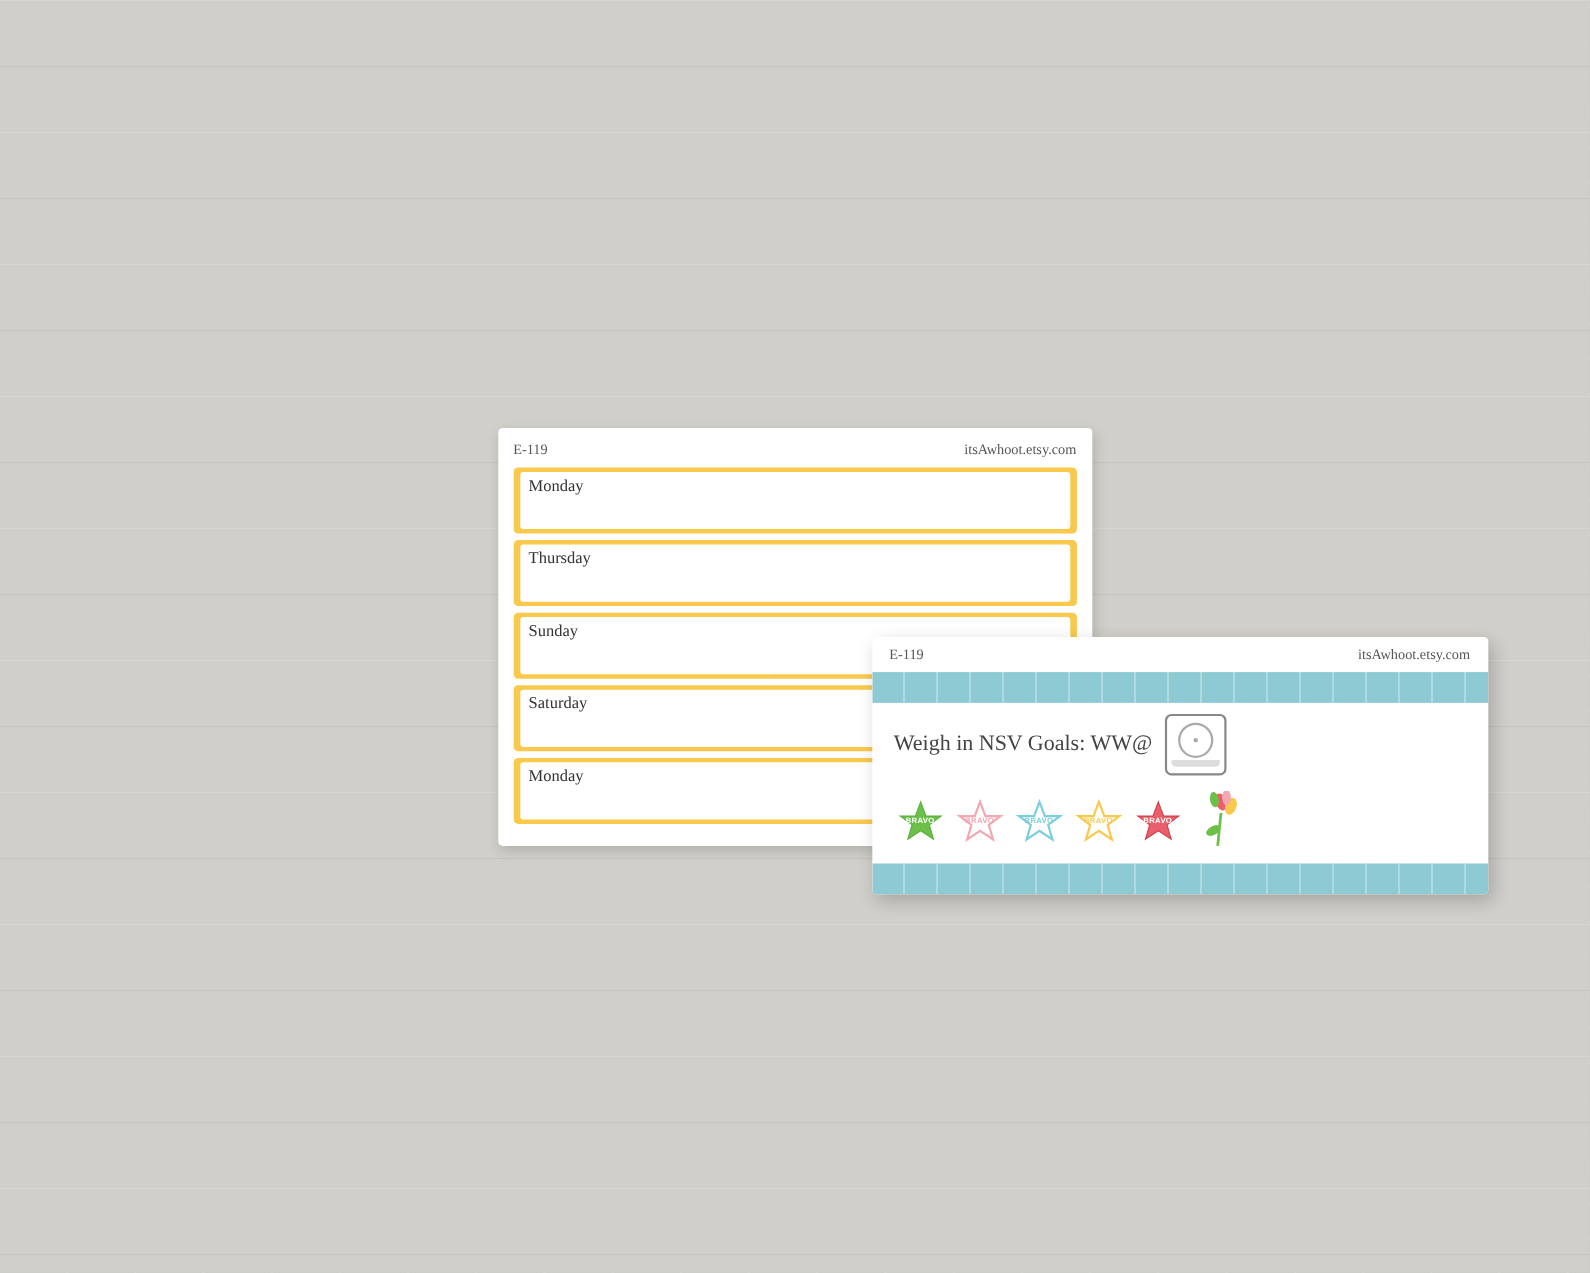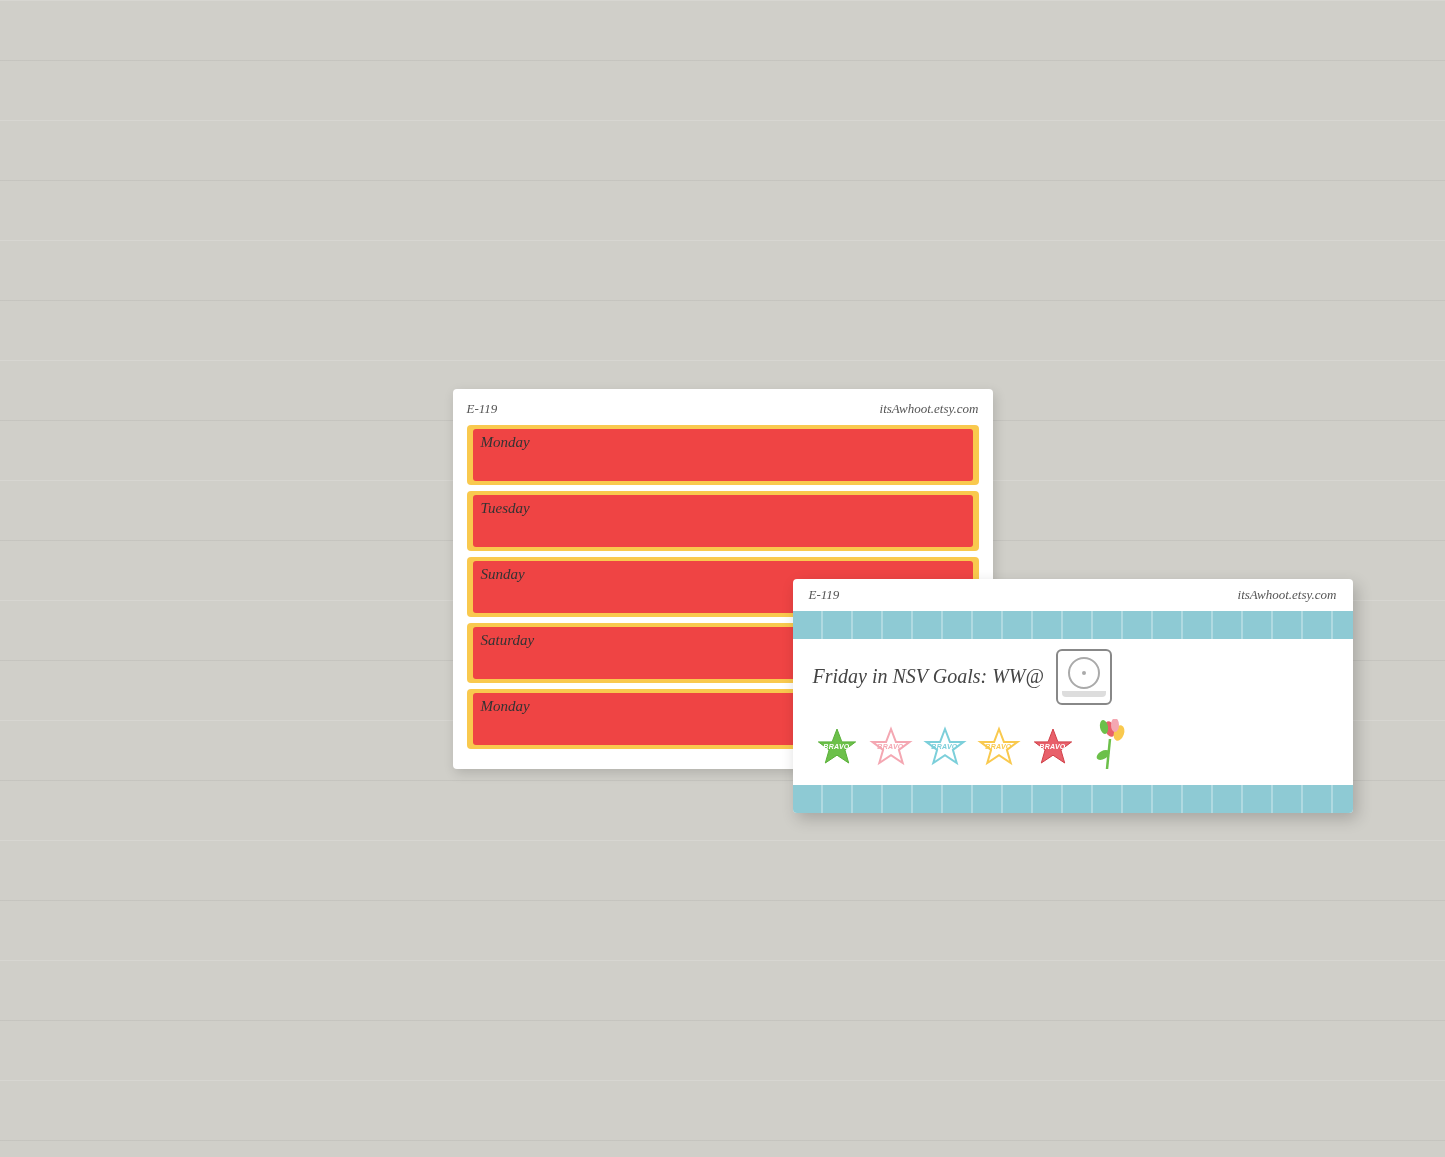--- a/index.html
+++ b/index.html
@@ -51,21 +51,20 @@
         );
       z-index: 0;
     }
 
     .scene {
       position: relative;
       z-index: 1;
       display: flex;
       align-items: flex-start;
       justify-content: flex-start;
-      font-style: italic;
     }
 
     
     .back-card {
       background: white;
       border-radius: 4px;
       box-shadow: 2px 4px 12px rgba(0,0,0,0.15);
       width: 540px;
       padding: 12px 14px 14px;
       position: relative;
@@ -82,21 +81,21 @@
     }
 
     .day-row {
       background: #f9c94e;
       border-radius: 4px;
       margin-bottom: 6px;
       padding: 4px 6px 4px 6px;
     }
 
     .day-inner {
-      background: #ef4444;
+      background: #ffffff;
       border-radius: 3px;
       padding: 4px 8px 16px;
       min-height: 52px;
     }
 
     .day-label {
       font-size: 15px;
       color: #333;
       font-family: 'Palatino Linotype', 'Book Antiqua', Palatino, serif;
     }
@@ -274,21 +273,21 @@
     </div>
 
     <div class="day-row">
       <div class="day-inner">
         <span class="day-label">Monday</span>
       </div>
     </div>
 
     <div class="day-row">
       <div class="day-inner">
-        <span class="day-label">Tuesday</span>
+        <span class="day-label">Thursday</span>
       </div>
     </div>
 
     <div class="day-row">
       <div class="day-inner">
         <span class="day-label">Sunday</span>
       </div>
     </div>
 
 
@@ -308,21 +307,21 @@
 
   <div class="front-card">
     <div class="front-card-header">
       <span>E-119</span>
       <span>itsAwhoot.etsy.com</span>
     </div>
 
     <div class="teal-band"></div>
 
     <div class="front-card-content">
-      <span class="weigh-in-text">Friday in  NSV  Goals:  WW@</span>
+      <span class="weigh-in-text">Weigh in  NSV  Goals:  WW@</span>
 
       <div class="scale-icon">
         <div class="scale-inner-ring">
           <div class="scale-dot"></div>
         </div>
         <div class="scale-base"></div>
       </div>
     </div>
 
     <div class="stickers-row">

